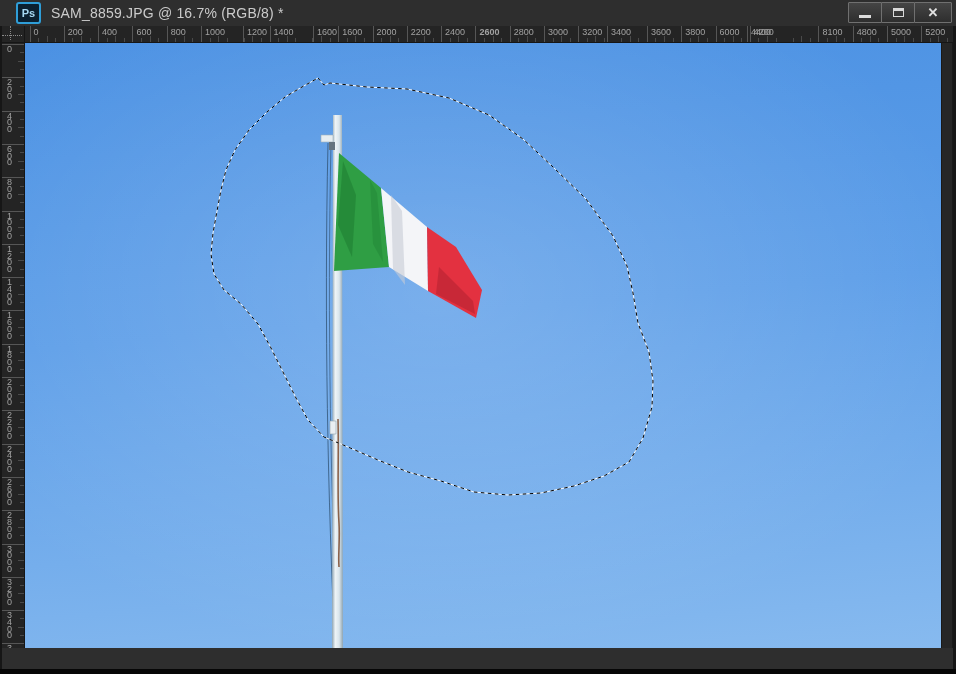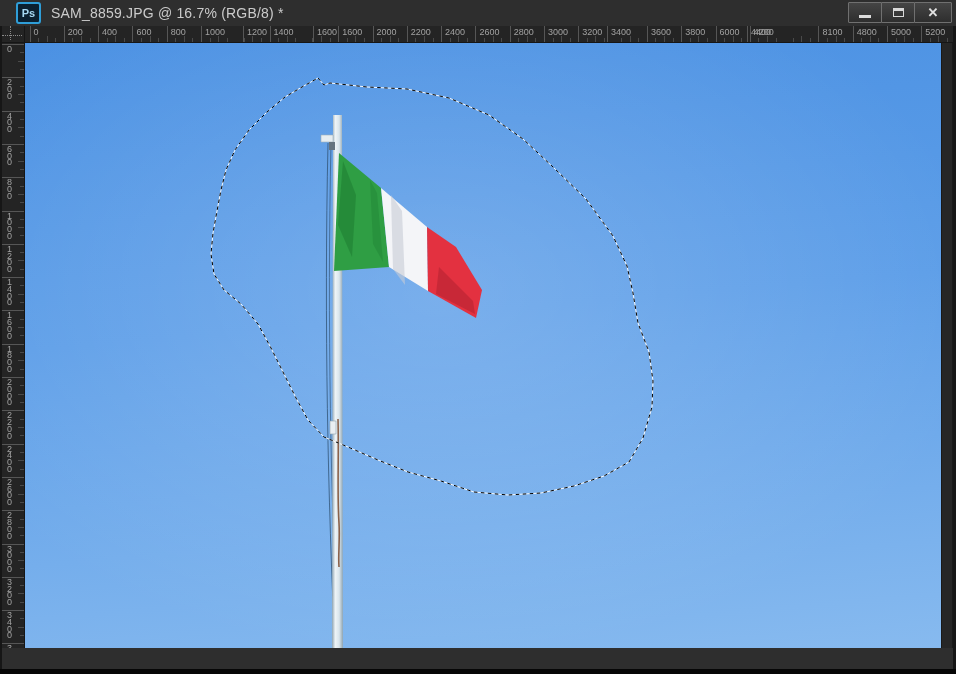--- a/index.html
+++ b/index.html
@@ -147,21 +147,21 @@
       </div>
       <div class="hminor" style="left: 390.375px;"></div>
       <div class="hminor mid" style="left: 398.95px;"></div>
       <div class="hminor" style="left: 407.525px;"></div>
       <div class="htick" style="left: 416.1px;">
         <span>2400</span>
       </div>
       <div class="hminor" style="left: 424.675px;"></div>
       <div class="hminor mid" style="left: 433.25px;"></div>
       <div class="hminor" style="left: 441.825px;"></div>
-      <div class="htick" style="left: 450.4px;">
+      <div class="htick" style="left: 450.4px; font-weight: bold;">
         <span>2600</span>
       </div>
       <div class="hminor" style="left: 458.975px;"></div>
       <div class="hminor mid" style="left: 467.55px;"></div>
       <div class="hminor" style="left: 476.125px;"></div>
       <div class="htick" style="left: 484.7px;">
         <span>2800</span>
       </div>
       <div class="hminor" style="left: 493.275px;"></div>
       <div class="hminor mid" style="left: 501.85px;"></div>

